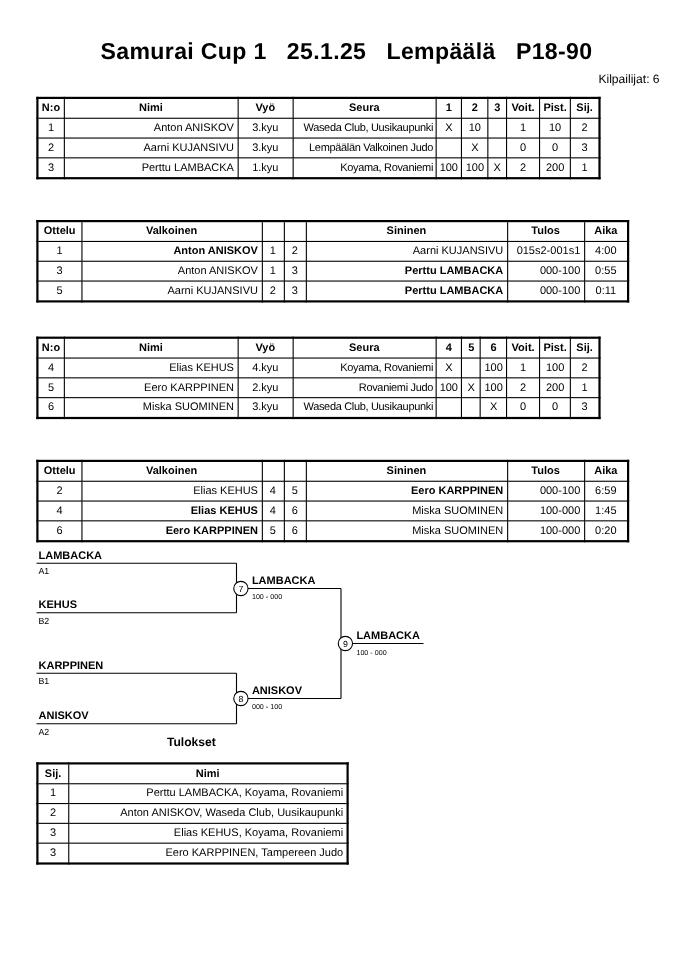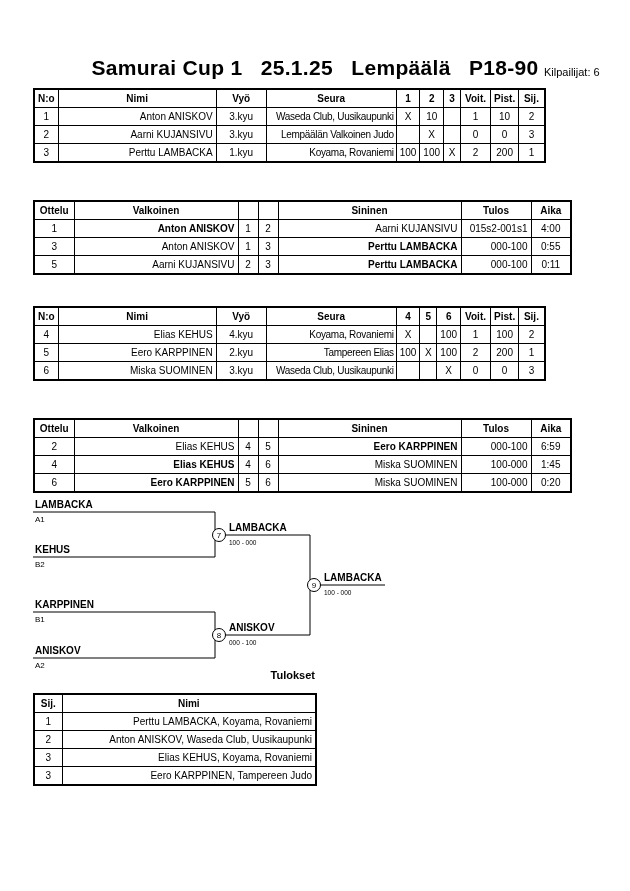--- a/index.html
+++ b/index.html
@@ -1,25 +1,25 @@
 <!DOCTYPE html>
 <html><head>
 <meta charset="utf-8">
 <style>
   html,body{margin:0;padding:0;}
   body{width:630px;height:891px;background:#fff;font-family:"Liberation Sans",sans-serif;color:#000;}
   .page{position:relative;width:630px;height:891px;background:#fff;overflow:hidden;}
-  .title{position:absolute;top:36px;left:0;width:630px;text-align:center;font-size:21px;font-weight:bold;white-space:pre;letter-spacing:.3px;margin-top:20px;}
+  .title{position:absolute;top:36px;left:0;width:630px;text-align:center;font-size:21px;font-weight:bold;white-space:pre;letter-spacing:.3px;}
   .count{position:absolute;top:66px;left:544px;font-size:11px;}
   .heading{position:absolute;text-align:center;font-weight:bold;font-size:11px;margin-top:21px;}
   .h-pool-a{top:74px;left:33px;width:420px;}
   .h-matches-a{top:186px;left:33px;width:537px;}
   .h-pool-b{top:292px;left:33px;width:420px;}
   .h-matches-b{top:404px;left:33px;width:537px;}
-  .h-results{top:648px;left:33px;width:282px;text-align:right;}
+  .h-results{top:648px;left:33px;width:282px;}
   table{position:absolute;border-collapse:collapse;table-layout:fixed;background:#fff;font-size:10px;border:2px solid #000;}
   th,td{border:1px solid #000;height:17px;padding:0 3px;overflow:hidden;white-space:nowrap;}
   th{font-weight:bold;text-align:center;}
   .c{text-align:center;}.l{text-align:right;}.r{text-align:right;}
   .b{font-weight:bold;}
   .tight{letter-spacing:-.3px;padding:0 2px;}
   .t-pool-a{top:88px;left:33px;}
   .t-matches-a{top:200px;left:33px;}
   .t-pool-b{top:306px;left:33px;}
   .t-matches-b{top:418px;left:33px;}
@@ -202,21 +202,21 @@
         <td class="c"></td>
         <td class="c">100</td>
         <td class="c">1</td>
         <td class="c">100</td>
         <td class="c">2</td>
       </tr>
       <tr>
         <td class="c">5</td>
         <td class="l">Eero KARPPINEN</td>
         <td class="c">2.kyu</td>
-        <td class="l tight">Tampereen Elias</td>
+        <td class="l tight">Rovaniemi Judo</td>
         <td class="c">100</td>
         <td class="c">X</td>
         <td class="c">100</td>
         <td class="c">2</td>
         <td class="c">200</td>
         <td class="c">1</td>
       </tr>
       <tr>
         <td class="c">6</td>
         <td class="l">Miska SUOMINEN</td>

